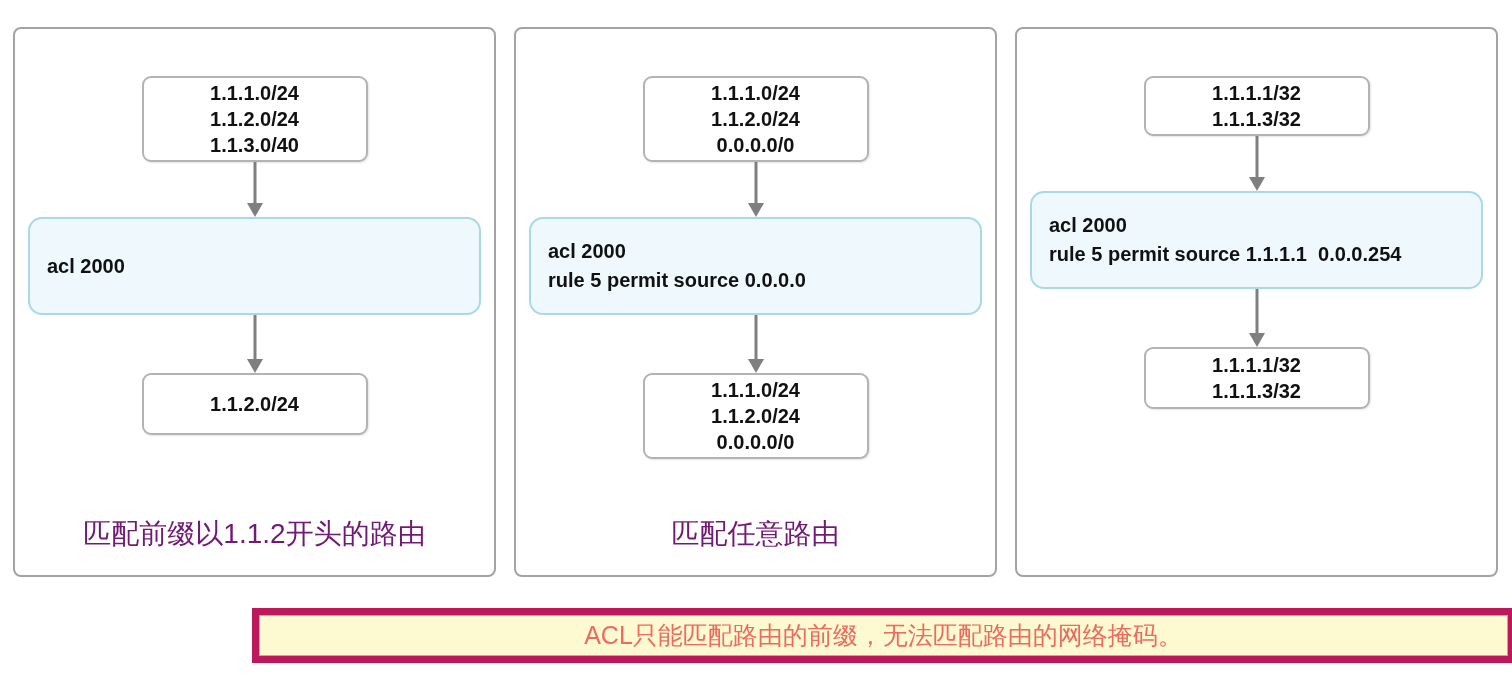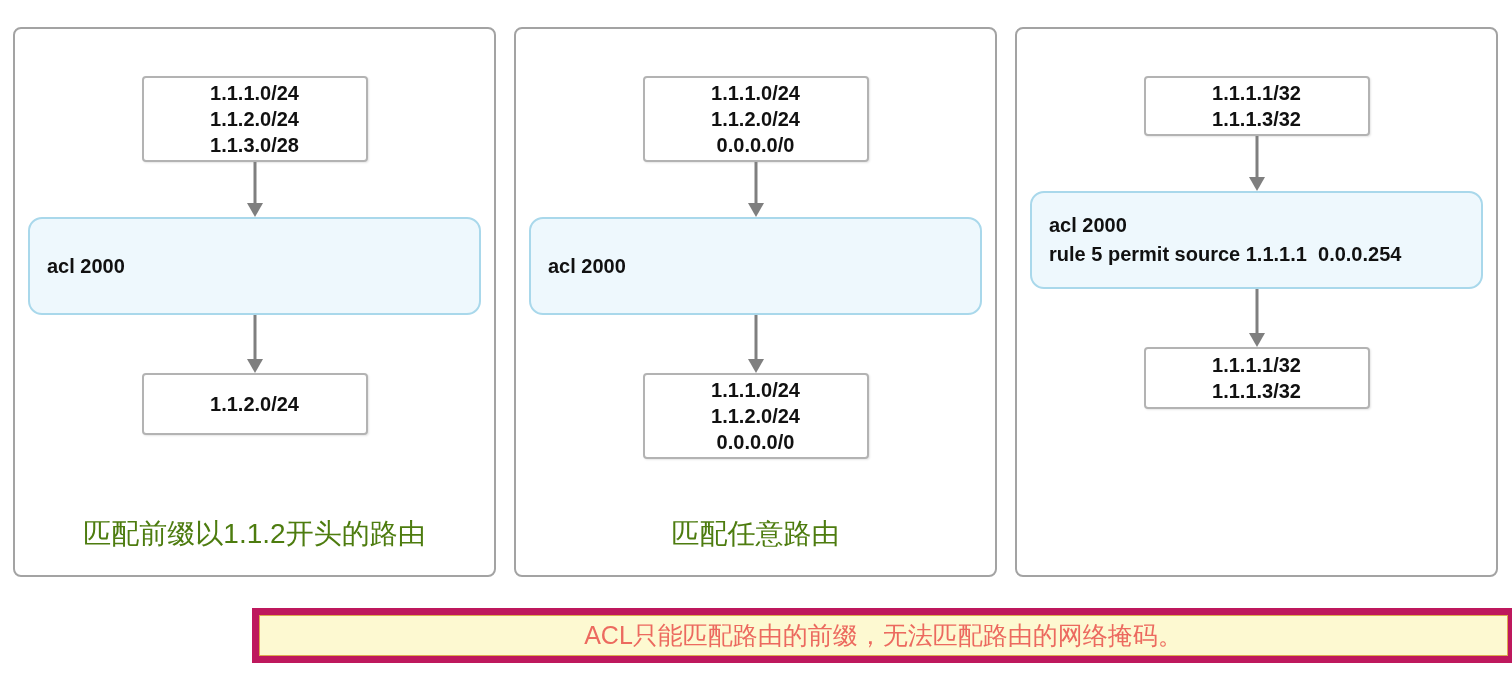--- a/index.html
+++ b/index.html
@@ -28,21 +28,21 @@
     border-radius: 8px;
     background: #ffffff;
     display: flex;
     flex-direction: column;
     align-items: center;
   }
   .route-box {
     box-sizing: border-box;
     min-width: 226px;
     border: 2px solid #b3b3b3;
-    border-radius: 4px;
+    border-radius: 9px;
     background: #ffffff;
     padding: 2px 20px;
     text-align: center;
     font-weight: bold;
     font-size: 20px;
     line-height: 26px;
     color: #111111;
     display: flex;
     flex-direction: column;
     justify-content: center;
@@ -68,21 +68,21 @@
     color: #111111;
   }
   .acl-line { white-space: pre-wrap; }
   .caption {
     position: absolute;
     bottom: 22px;
     left: 0;
     right: 0;
     text-align: center;
     font-size: 28px;
-    color: #4d7c0f;
+    color: #701a75;
   }
   .note {
     position: absolute;
     left: 252px;
     top: 608px;
     width: 1263px;
     height: 55px;
     box-sizing: border-box;
     background: #fdf9d1;
     border: 7px solid #be185d;
@@ -96,21 +96,21 @@
 </style>
 </head>
 <body>
 
 <div class="panels-row">
 
   <div class="panel">
     <div class="route-box input">
       <div class="route-line">1.1.1.0/24</div>
       <div class="route-line">1.1.2.0/24</div>
-      <div class="route-line">1.1.3.0/28</div>
+      <div class="route-line">1.1.3.0/40</div>
     </div>
     <svg class="arrow-svg" width="20" height="55" viewBox="0 0 20 55">
       <line x1="10" y1="0" x2="10" y2="43" stroke="#7f7f7f" stroke-width="3"></line>
       <polygon points="2,41 18,41 10,55" fill="#7f7f7f"></polygon>
     </svg>
     <div class="acl-box">
       <div class="acl-line">acl 2000</div>
     </div>
     <svg class="arrow-svg" width="20" height="58" viewBox="0 0 20 58">
       <line x1="10" y1="0" x2="10" y2="46" stroke="#7f7f7f" stroke-width="3"></line>
@@ -127,20 +127,21 @@
       <div class="route-line">1.1.1.0/24</div>
       <div class="route-line">1.1.2.0/24</div>
       <div class="route-line">0.0.0.0/0</div>
     </div>
     <svg class="arrow-svg" width="20" height="55" viewBox="0 0 20 55">
       <line x1="10" y1="0" x2="10" y2="43" stroke="#7f7f7f" stroke-width="3"></line>
       <polygon points="2,41 18,41 10,55" fill="#7f7f7f"></polygon>
     </svg>
     <div class="acl-box">
       <div class="acl-line">acl 2000</div>
+      <div class="acl-line">rule 5 permit source 0.0.0.0</div>
     </div>
     <svg class="arrow-svg" width="20" height="58" viewBox="0 0 20 58">
       <line x1="10" y1="0" x2="10" y2="46" stroke="#7f7f7f" stroke-width="3"></line>
       <polygon points="2,44 18,44 10,58" fill="#7f7f7f"></polygon>
     </svg>
     <div class="route-box output">
       <div class="route-line">1.1.1.0/24</div>
       <div class="route-line">1.1.2.0/24</div>
       <div class="route-line">0.0.0.0/0</div>
     </div>

